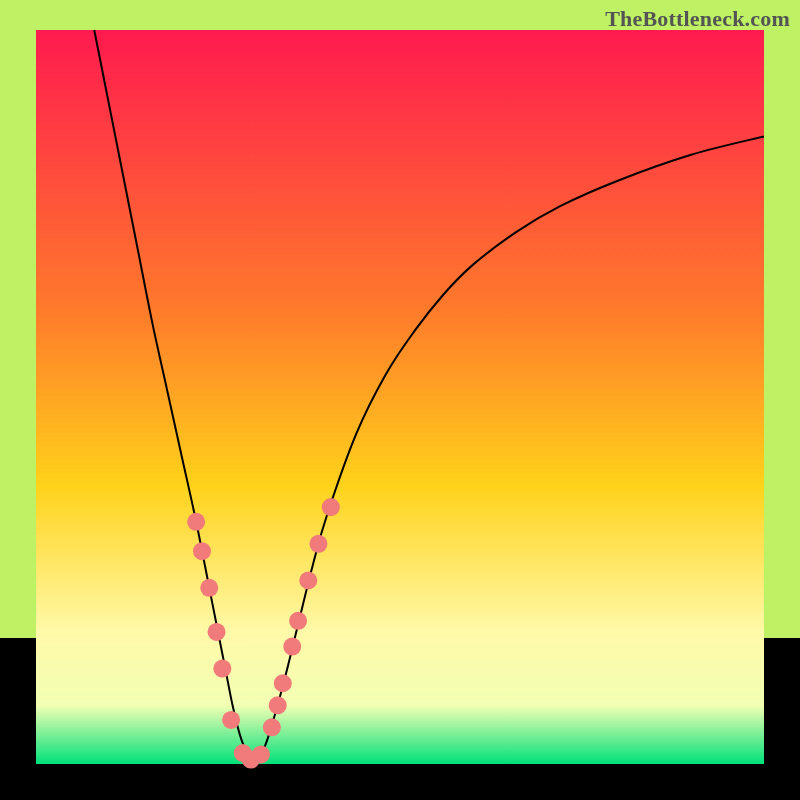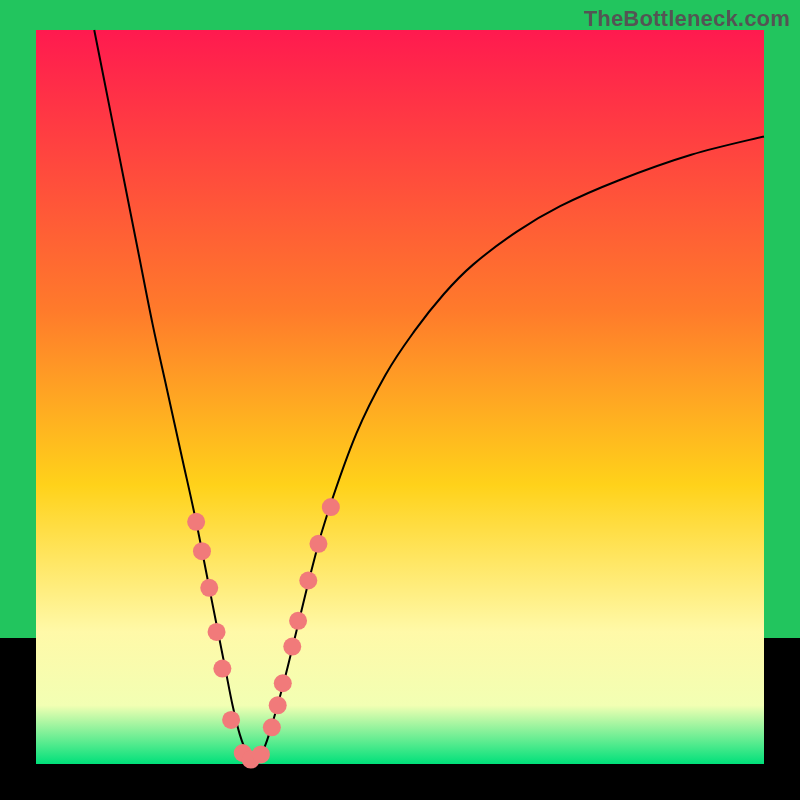--- a/index.html
+++ b/index.html
@@ -8,21 +8,22 @@
     width: 800px;
     height: 800px;
     background: #000;
     font-family: Arial, Helvetica, sans-serif;
     overflow: hidden;
   }
   .stage {
     position: relative;
     width: 800px;
     height: 638px;
-    background: #22c55e;
+    background: #bef264;
+    font-family: Liberation Serif, serif;
   }
   .watermark {
     position: absolute;
     top: 6px;
     right: 10px;
     color: #545454;
     font-size: 22px;
     font-weight: 600;
     letter-spacing: 0.2px;
     z-index: 5;

